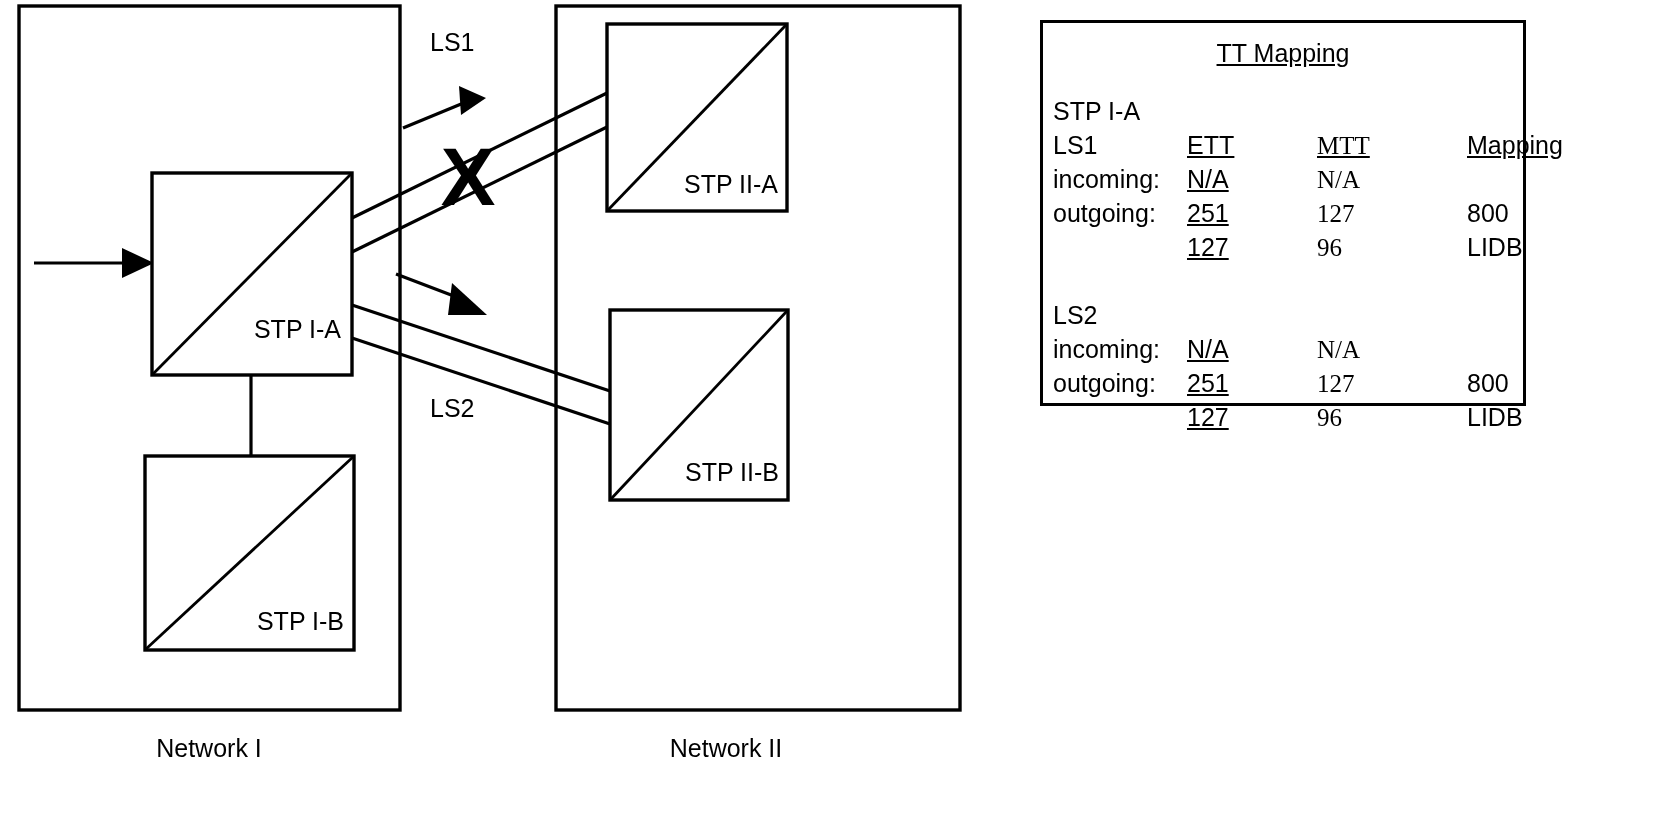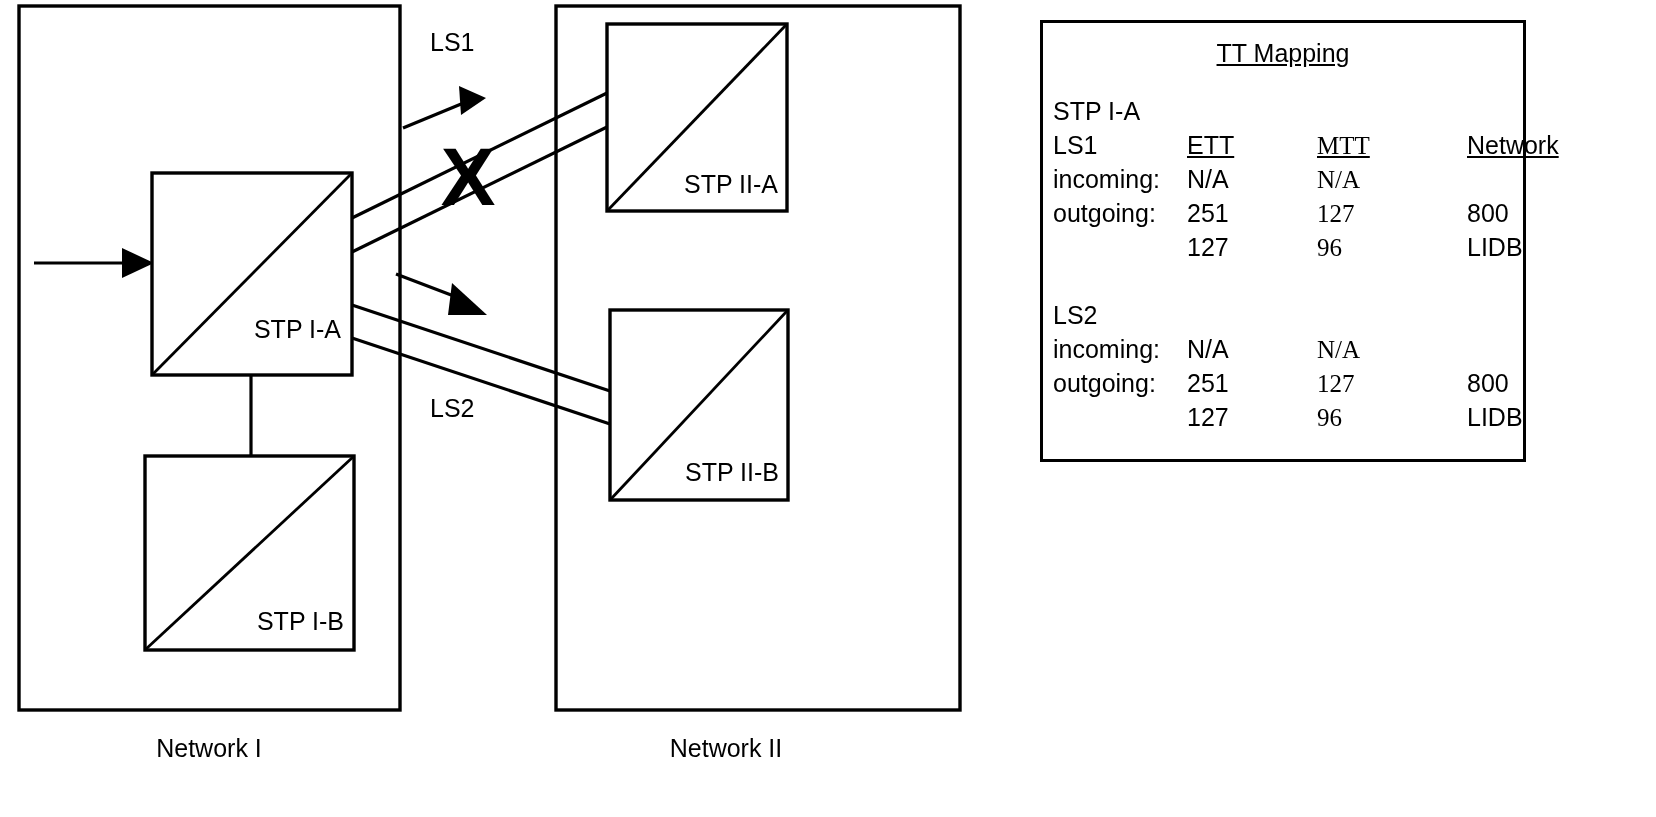--- a/index.html
+++ b/index.html
@@ -53,21 +53,21 @@
     font-weight: bold;
     fill: #000;
   }
 
   
   #tt-panel {
     position: absolute;
     left: 1040px;
     top: 20px;
     width: 486px;
-    height: 442px;
+    height: 386px;
     border: 3px solid #000;
     box-sizing: border-box;
     background: #ffffff;
   }
   #tt-title {
     text-align: center;
     font-size: 25px;
     margin-top: 16px;
     letter-spacing: 0px;
   }
@@ -81,21 +81,21 @@
   }
   .tt-row {
     display: flex;
     align-items: baseline;
     height: 34px;
     font-size: 25px;
     white-space: nowrap;
   }
   .tt-row.spacer { height: 34px; }
   .c-label   { width: 134px; flex: 0 0 134px; }
-  .c-ett     { width: 130px; flex: 0 0 130px; }
+  .c-ett     { width: 130px; flex: 0 0 130px; text-decoration: underline; }
   .c-mtt     { width: 150px; flex: 0 0 150px; font-family: Liberation Serif, serif; }
   .c-meaning { flex: 0 0 auto; }
   .hdr span  { text-decoration: underline; }
 </style>
 </head>
 <body>
 
 <div id="stage">
 
   <svg id="diagram" viewBox="0 0 1656 817">
@@ -174,21 +174,21 @@
     <div class="tt-body">
 
       <div class="tt-row">
         <div class="c-label">STP I-A</div>
       </div>
 
       <div class="tt-row hdr">
         <div class="c-label">LS1</div>
         <div class="c-ett"><span>ETT</span></div>
         <div class="c-mtt"><span>MTT</span></div>
-        <div class="c-meaning"><span>Network</span></div>
+        <div class="c-meaning"><span>Mapping</span></div>
       </div>
 
       <div class="tt-row">
         <div class="c-label">incoming:</div>
         <div class="c-ett">N/A</div>
         <div class="c-mtt">N/A</div>
         <div class="c-meaning"></div>
       </div>
 
       <div class="tt-row">

